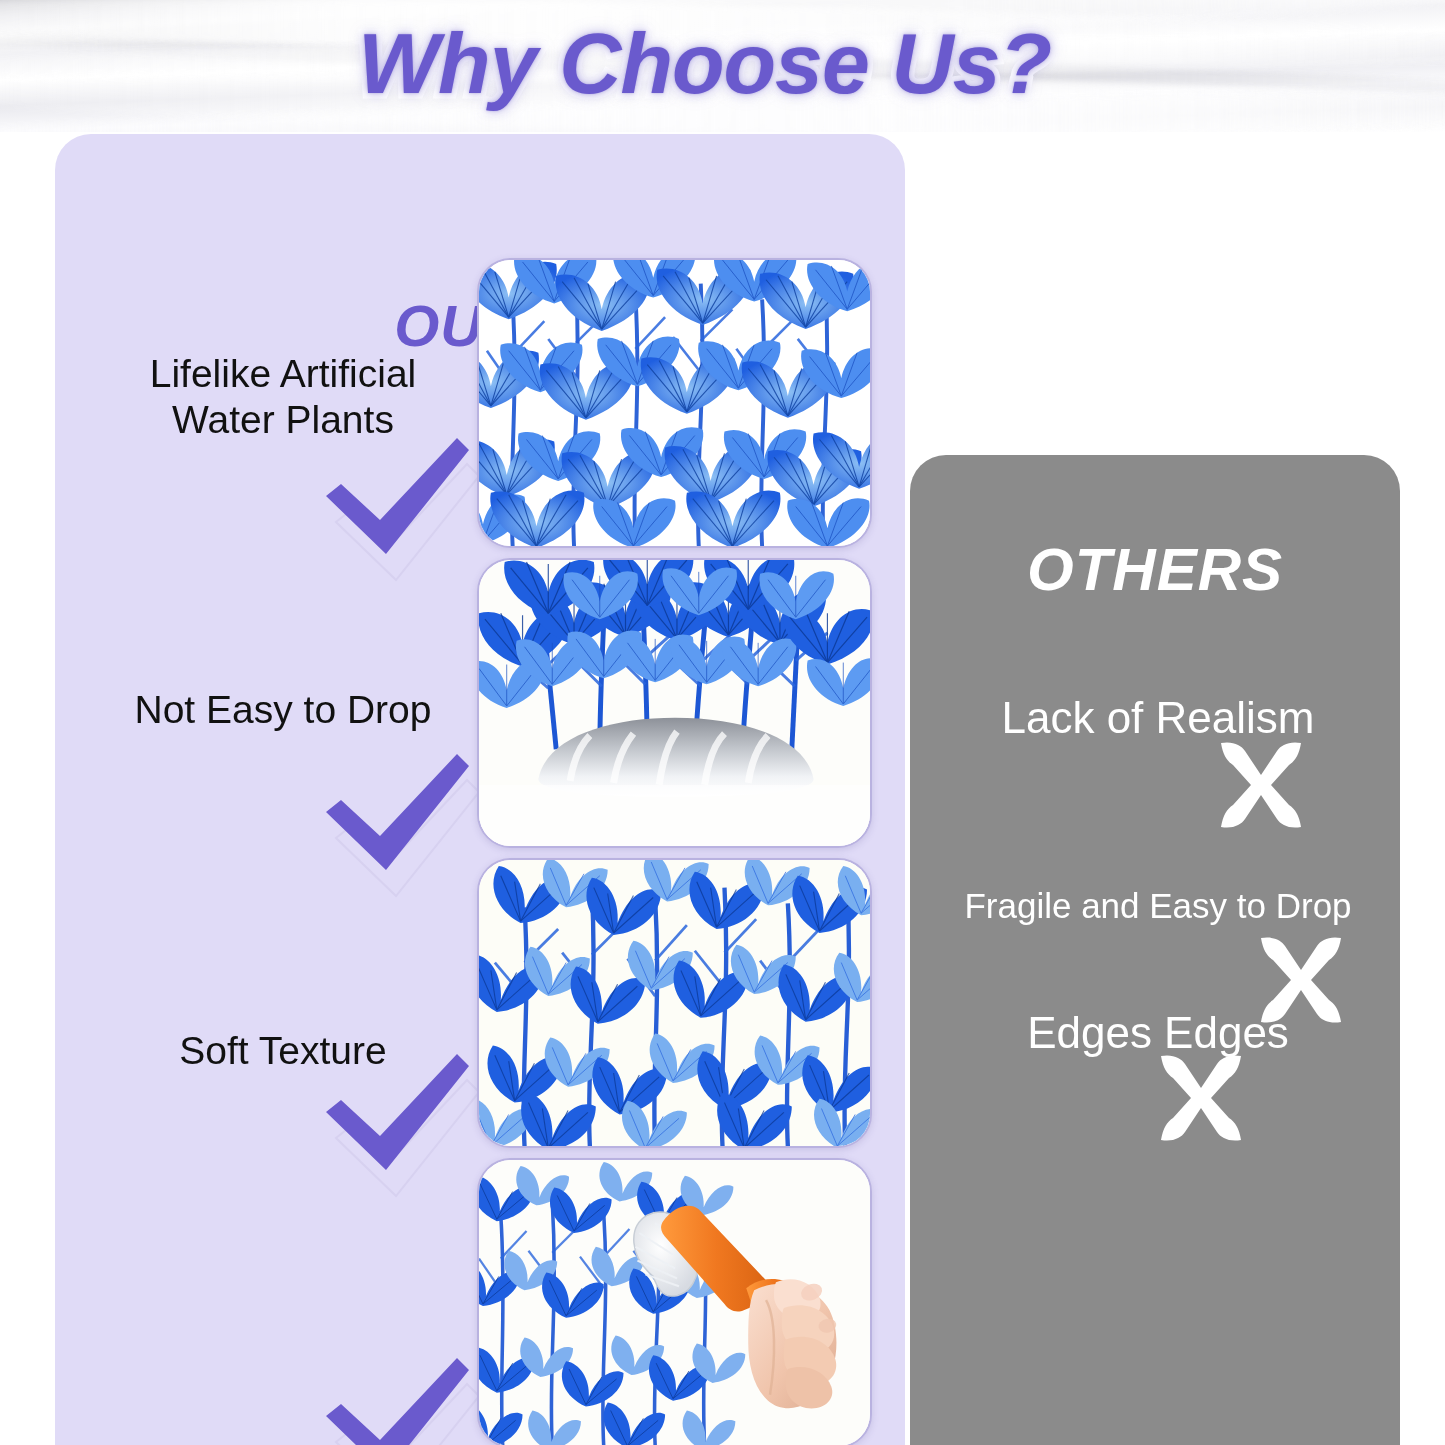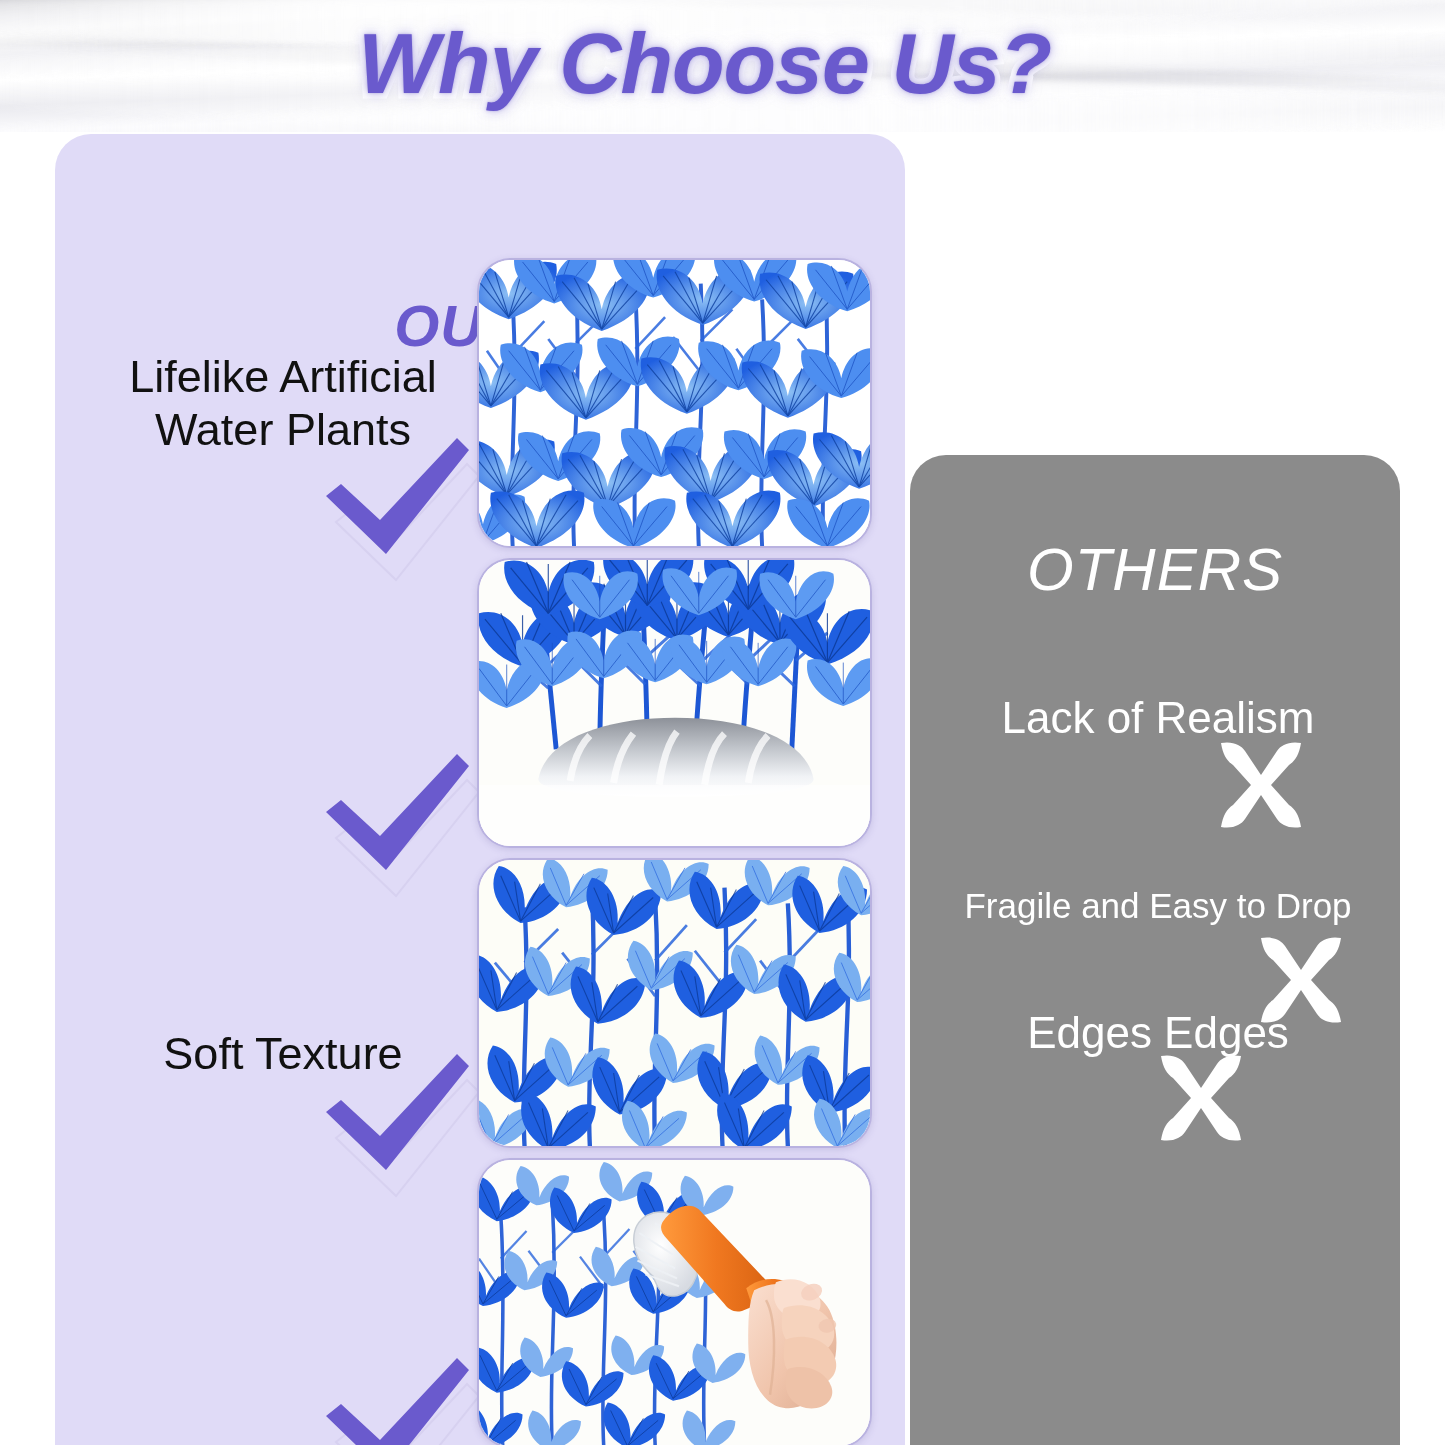--- a/index.html
+++ b/index.html
@@ -86,39 +86,39 @@
     width: 490px; height: 990px;
     background: #8b8b8b;
     border-radius: 36px 36px 0 0;
   }
   #others-title {
     position: absolute;
     left: 0; top: 80px;
     width: 490px;
     text-align: center;
     font-size: 60px;
-    font-weight: normal;
+    font-weight: bold;
     font-style: italic;
     color: #ffffff;
     letter-spacing: 1px;
   }
 
   
   .ours-row { position: absolute; left: 0; width: 850px; }
   #ours-row-0 { top: 120px; height: 300px; }
   #ours-row-1 { top: 420px; height: 300px; }
   #ours-row-2 { top: 720px; height: 300px; }
   #ours-row-3 { top: 1020px; height: 300px; }
 
   .ours-label {
     position: absolute;
     left: 18px;
     width: 420px;
     text-align: center;
-    font-size: 45px;
+    font-size: 39px;
     color: #111111;
     line-height: 1.17;
   }
   #ours-row-0 .ours-label { top: 97px; }
   #ours-row-1 .ours-label { top: 133px; }
   #ours-row-2 .ours-label { top: 142px; margin-top: 32px; }
   #ours-row-3 .ours-label { top: 138px; }
 
   .check-wrap {
     position: absolute;
@@ -270,20 +270,21 @@
         <use href="#fanB" x="4" y="288"></use>
           <use href="#fanA" x="58" y="292"></use>
           <use href="#fanB" x="156" y="292"></use>
         <use href="#fanA" x="256" y="292"></use>
           <use href="#fanB" x="352" y="292"></use>
       </svg>
     </div>
   </div>
 
   <div class="ours-row" id="ours-row-1">
+    <div class="ours-label">Not Easy to Drop</div>
     <div class="check-wrap">
       <svg viewBox="0 0 165 130">
         <path d="M16 62 L31 50 L70 86 L147 4 L159 16 L76 120 Z" fill="none" stroke="#d7d1f0" stroke-width="2" transform="translate(10,26)"></path>
         <path d="M16 62 L31 50 L70 86 L147 4 L159 16 L76 120 Z" fill="#6a5acd"></path>
       </svg>
     </div>
     <div class="photo-card">
       <svg viewBox="0 0 395 290" preserveAspectRatio="none">
         <defs>
           <linearGradient id="baseg" x1="0" y1="0" x2="0" y2="1">

